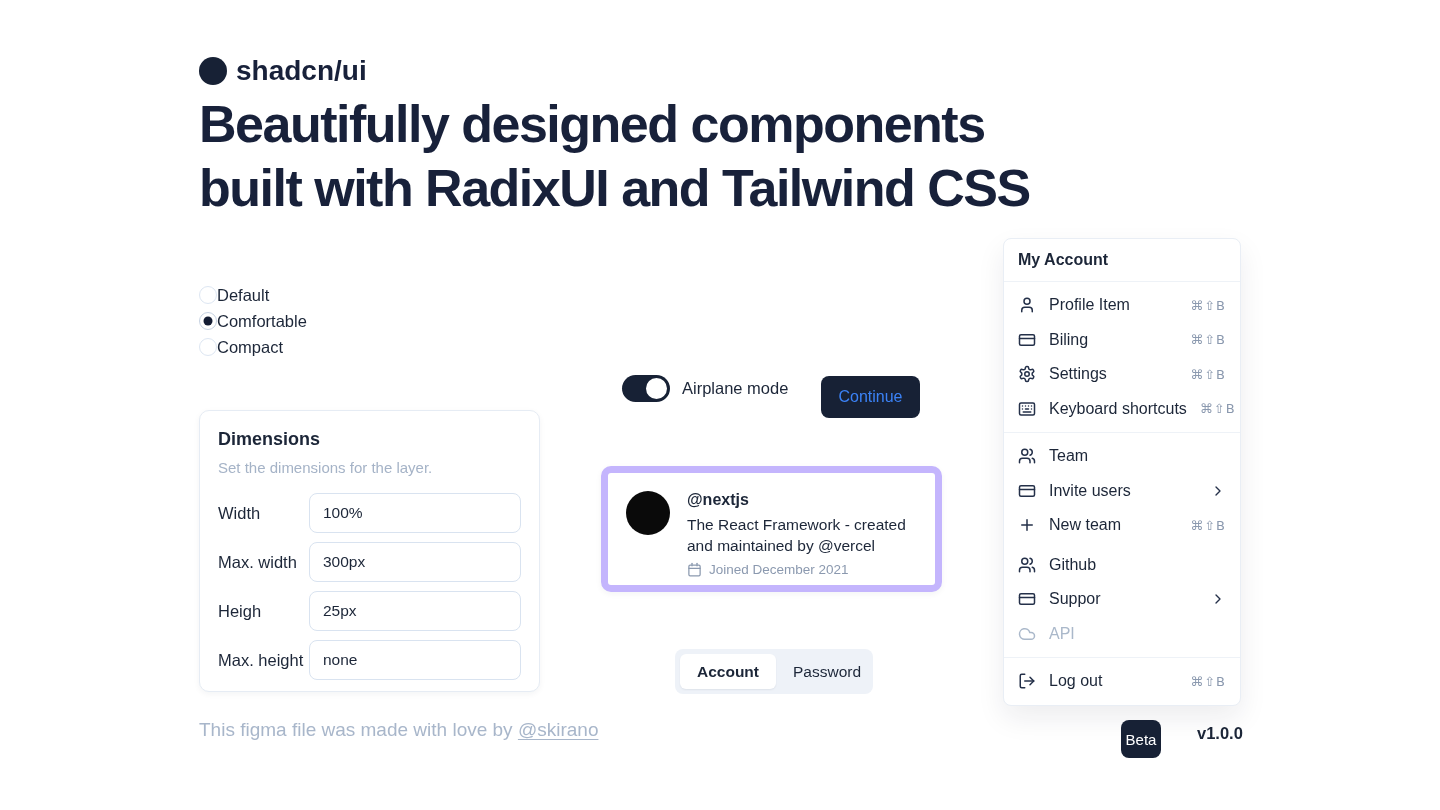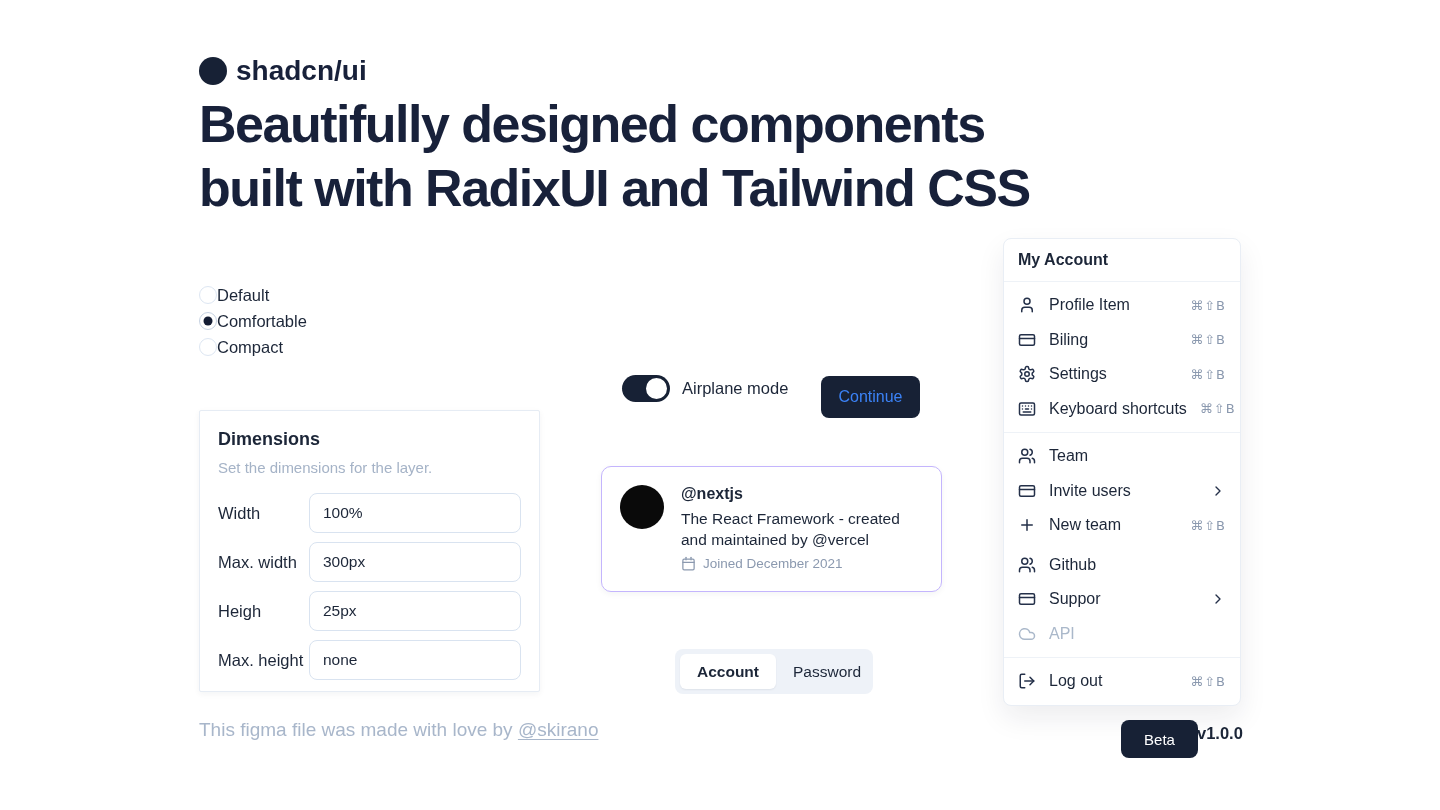--- a/index.html
+++ b/index.html
@@ -30,32 +30,32 @@
   .switch-row { position:absolute; left:622px; top:375px; display:flex; align-items:center; gap:12px; }
   .switch { width:48px; height:27px; border-radius:14px; background:#172135; position:relative; cursor:pointer; flex:0 0 auto; }
   .switch-knob { position:absolute; right:1px; top:1px; width:25px; height:25px; border-radius:50%;
           background:#fff; border:2.5px solid #172135; }
   .switch-label { font-size:16.5px; font-weight:500; color:#1c2638; }
   .btn-primary { position:absolute; left:821px; top:376px; width:99px; height:42px; border:none; border-radius:8px;
           background:#172135; color:#3b82f6; font-size:16px; font-weight:500; font-family:inherit; cursor:pointer; }
 
   
   .dim-card { position:absolute; left:199px; top:410px; width:341px; height:282px; background:#fff;
-          border:1px solid #e6ecf4; border-radius:2px; box-shadow:0 2px 6px rgba(20,30,55,.05); padding:18px; }
+          border:1px solid #e6ecf4; border-radius:10px; box-shadow:0 2px 6px rgba(20,30,55,.05); padding:18px; }
   .dim-title { font-size:18px; font-weight:700; color:#1c2638; }
   .dim-sub { font-size:15px; color:#a5b3c7; margin-top:9px; }
   .dim-rows { margin-top:17px; display:flex; flex-direction:column; gap:9px; }
   .dim-row { display:flex; align-items:center; height:40px; }
   .dim-label { width:124px; font-size:16.5px; font-weight:500; color:#1c2638; }
   .dim-input { width:212px; height:40px; border:1px solid #d9e3f0; border-radius:8px; padding:0 13px;
           font-size:15.5px; color:#1c2638; font-family:inherit; outline:none; background:#fff; }
 
   
   .hover-card { position:absolute; left:601px; top:466px; width:341px; height:126px; background:#fff;
-          border:1px solid #c4b5fd; border-radius:10px; box-shadow:0 2px 6px rgba(20,30,55,.05); padding:18px; display:flex; gap:17px; }
+          border:7px solid #c4b5fd; border-radius:10px; box-shadow:0 2px 6px rgba(20,30,55,.05); padding:18px; display:flex; gap:17px; }
   .avatar { width:44px; height:44px; border-radius:50%; background:#0a0a0a; flex:0 0 auto; }
   .hc-title { font-size:16px; font-weight:700; color:#1c2638; }
   .hc-desc { font-size:15.5px; line-height:21px; color:#1c2638; margin-top:5px; width:232px; }
   .hc-joined { display:flex; align-items:center; gap:7px; margin-top:6px; color:#8b99af; font-size:13.5px; }
   .hc-joined svg { display:block; }
 
   
   .tabs { position:absolute; left:675px; top:649px; width:198px; height:45px; background:#eef2f8;
           border-radius:8px; padding:5px; display:flex; align-items:center; }
   .tab { height:35px; display:flex; align-items:center; justify-content:center; font-size:15.5px;
@@ -74,21 +74,21 @@
   .mi-icon svg { width:18px; height:18px; }
   .mi-label { font-size:16px; color:#1c2638; flex:1 1 auto; white-space:nowrap; }
   .mi-shortcut { font-size:13px; color:#8b99af; font-family:"DejaVu Sans",sans-serif; letter-spacing:1px; }
   .mi-chevron { width:16px; height:16px; color:#243049; display:flex; }
   .menu-item.disabled { cursor:default; }
   .menu-item.disabled .mi-icon, .menu-item.disabled .mi-label { color:#aab8ca; }
 
   
   .credit { position:absolute; left:199px; top:719px; font-size:19px; color:#a8b6ca; }
   .credit a { color:#a8b6ca; text-decoration:underline; text-underline-offset:3px; cursor:pointer; }
-  .beta-btn { position:absolute; left:1121px; top:720px; width:77px; height:38px; border:none; border-radius:8px;
+  .beta-btn { position:absolute; left:1121px; top:720px; width:40px; height:38px; border:none; border-radius:8px;
           background:#172135; color:#fff; font-size:15px; font-weight:500; font-family:inherit; cursor:pointer; }
   .version { position:absolute; left:1197px; top:724px; font-size:16.5px; font-weight:700; color:#1c2638; }
 </style>
 </head>
 <body>
 
 <div class="frame">
 
   <div class="logo-row">
     <span class="logo-dot"></span>

